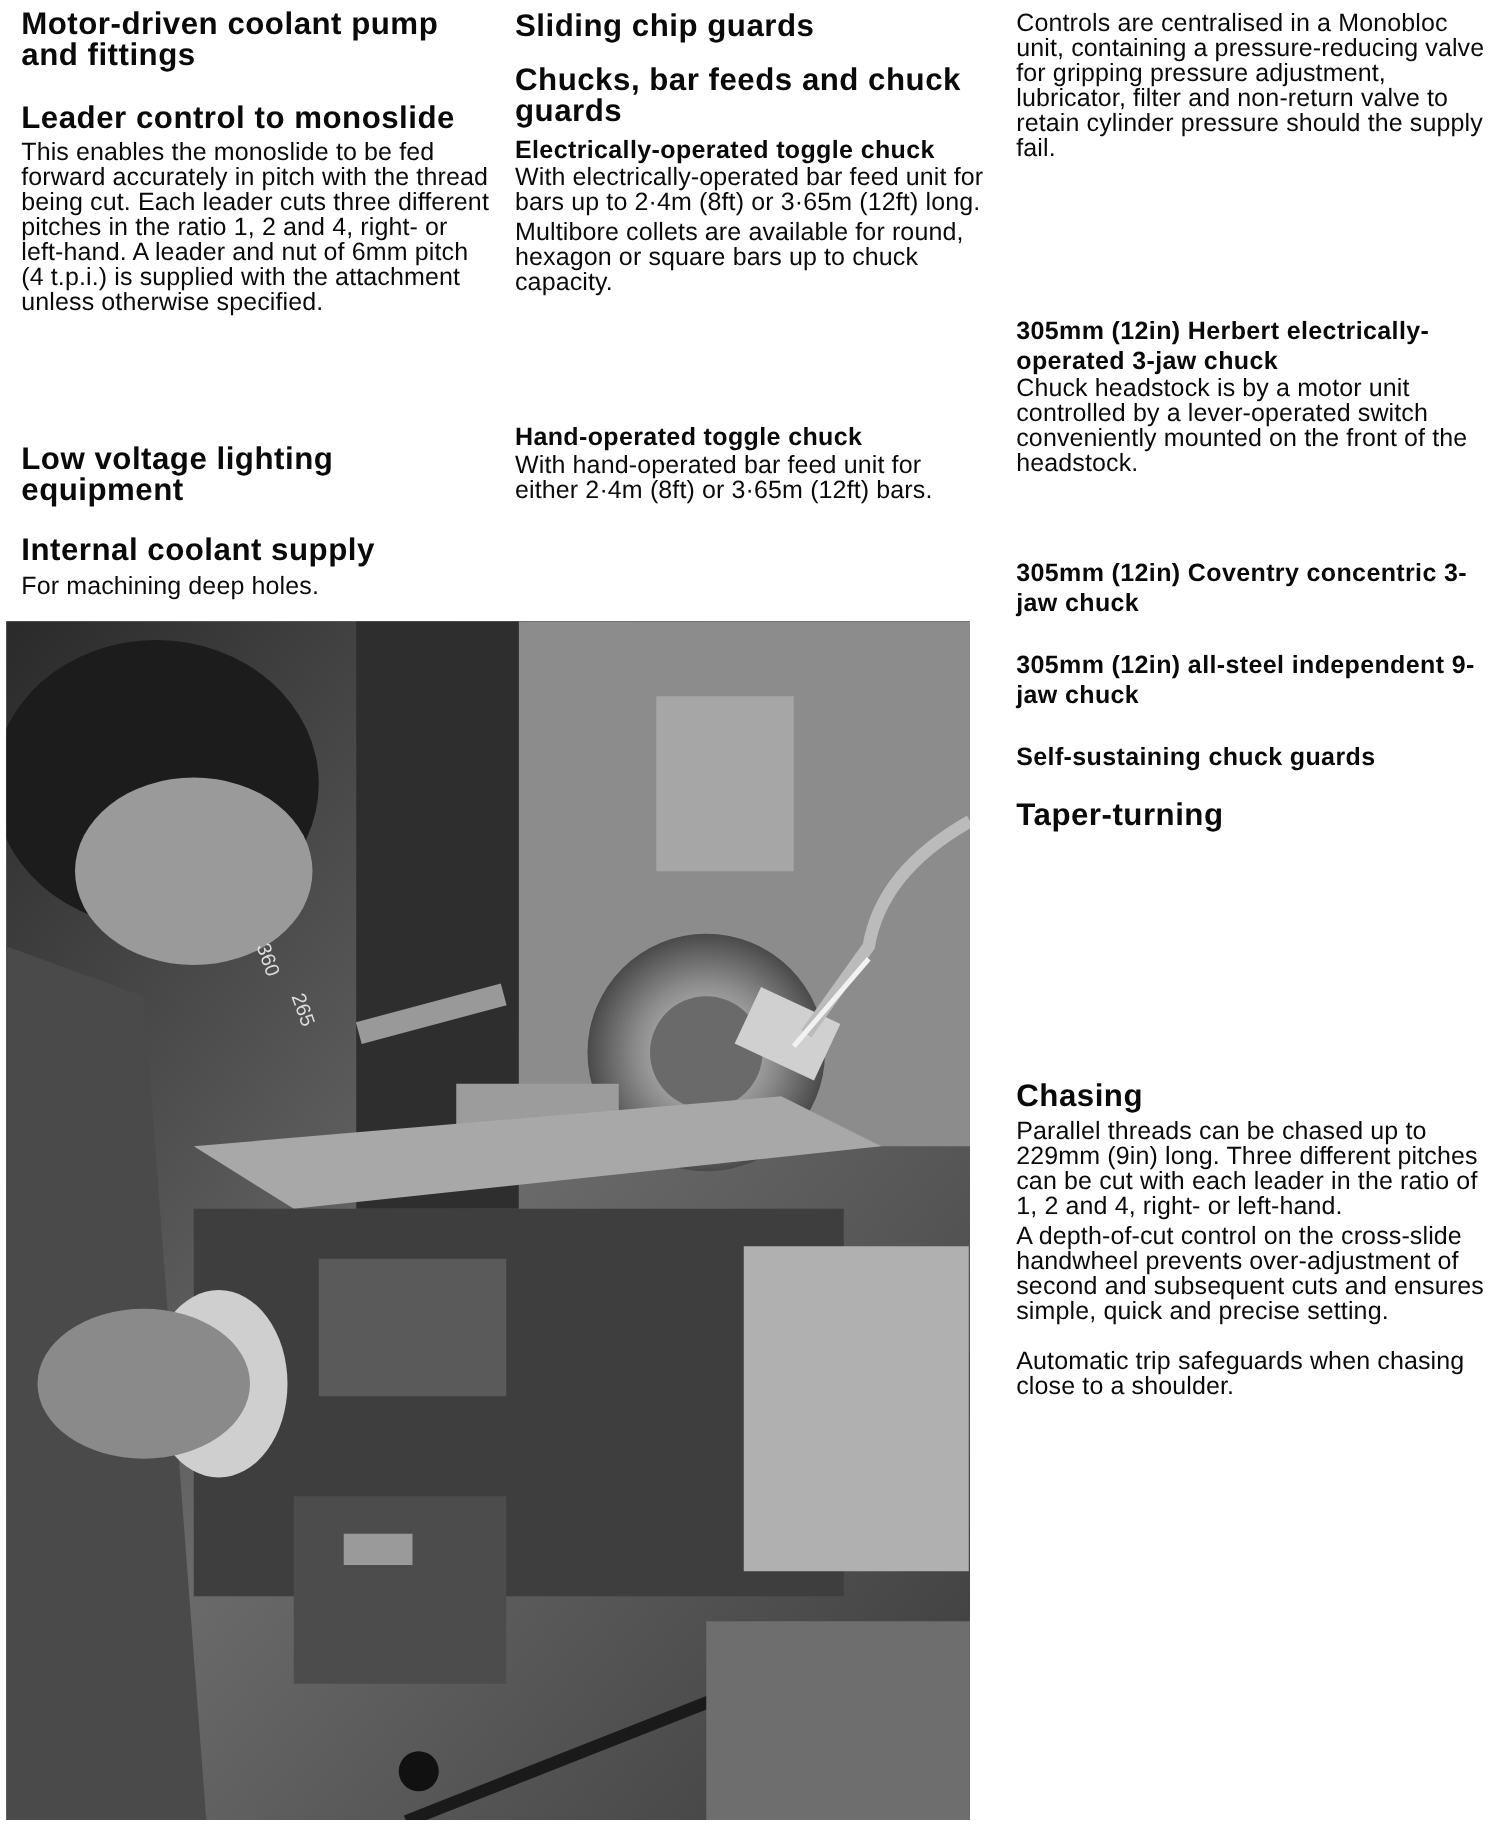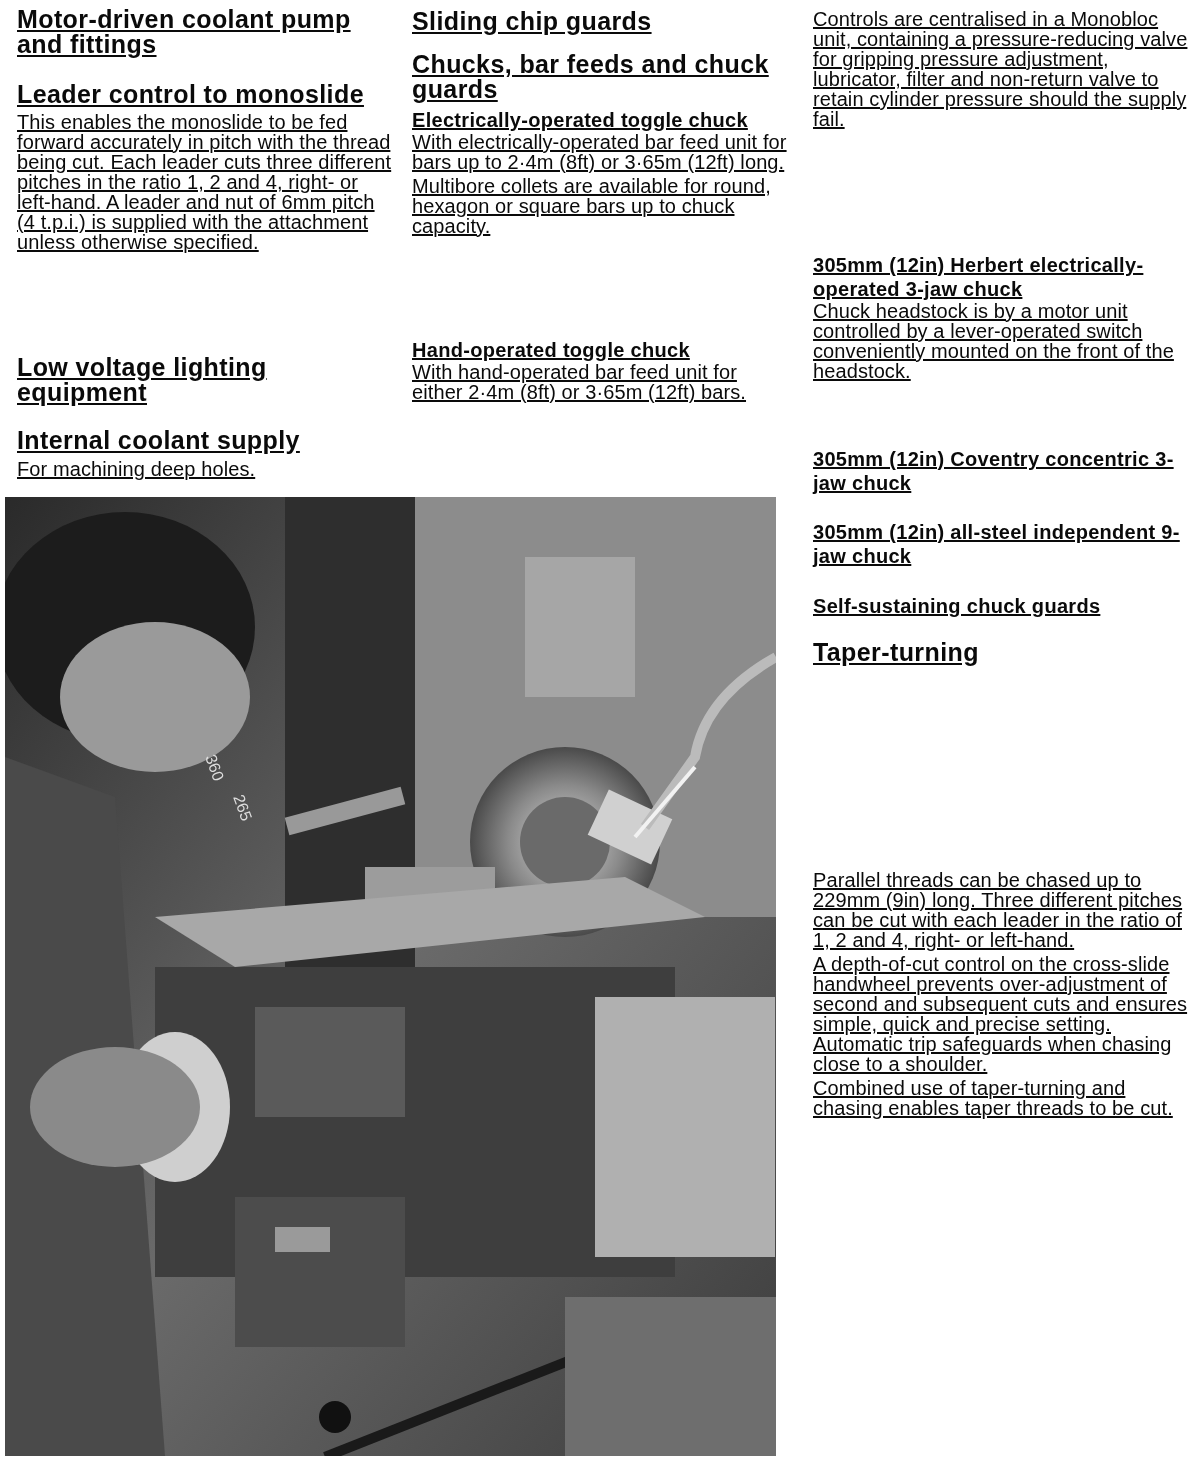--- a/index.html
+++ b/index.html
@@ -16,21 +16,21 @@
     font-size: 25px; line-height: 25px; font-weight: bold; margin: 0;
     letter-spacing: 0.4px;
   }
   h3 {
     font-size: 20px; line-height: 24px; font-weight: bold; margin: 0;
     letter-spacing: 0.3px;
   }
   p {
     font-size: 20px; line-height: 20px; margin: 0; letter-spacing: 0.1px;
   }
-  .block { position: absolute; left: 0; width: 100%; text-decoration: underline; }
+  .block { position: absolute; left: 0; width: 100%; }
 
   .photo {
     position: absolute; left: 5px; top: 497px; width: 771px; height: 959px;
     background: #3a3a3a; overflow: hidden;
   }
   .photo svg { display: block; width: 100%; height: 100%; }
 </style>
 </head>
 <body>
 
@@ -81,24 +81,24 @@
   <div class="block" style="top:520px">
     <h3>305mm (12in) all-steel independent 9-jaw chuck</h3>
   </div>
   <div class="block" style="top:594px">
     <h3>Self-sustaining chuck guards</h3>
   </div>
   <div class="block" style="top:640px">
     <h2>Taper-turning</h2>
   </div>
   <div class="block" style="top:865px">
+    <h2>Chasing</h2>
     <p style="margin-top:5px">Parallel threads can be chased up to 229mm (9in) long. Three different pitches can be cut with each leader in the ratio of 1, 2 and 4, right- or left-hand.</p>
     <p style="margin-top:4px">A depth-of-cut control on the cross-slide handwheel prevents over-adjustment of second and subsequent cuts and ensures simple, quick and precise setting.</p>
-    <p style="margin-top:0">Automatic trip safeguards when chasing close to a shoulder.</p>
-    <p style="margin-top:4px">Combined use of taper-turning and chasing enables taper threads to be cut.</p>
+    <p style="margin-top:20px">Automatic trip safeguards when chasing close to a shoulder.</p>
   </div>
 </div>
 
 <div class="photo">
   <svg viewBox="0 0 771 959" preserveAspectRatio="none">
     <defs>
       <linearGradient id="bgGrad" x1="0" y1="0" x2="1" y2="1">
         <stop offset="0" stop-color="#2a2a2a"></stop>
         <stop offset="0.5" stop-color="#6a6a6a"></stop>
         <stop offset="1" stop-color="#3c3c3c"></stop>

